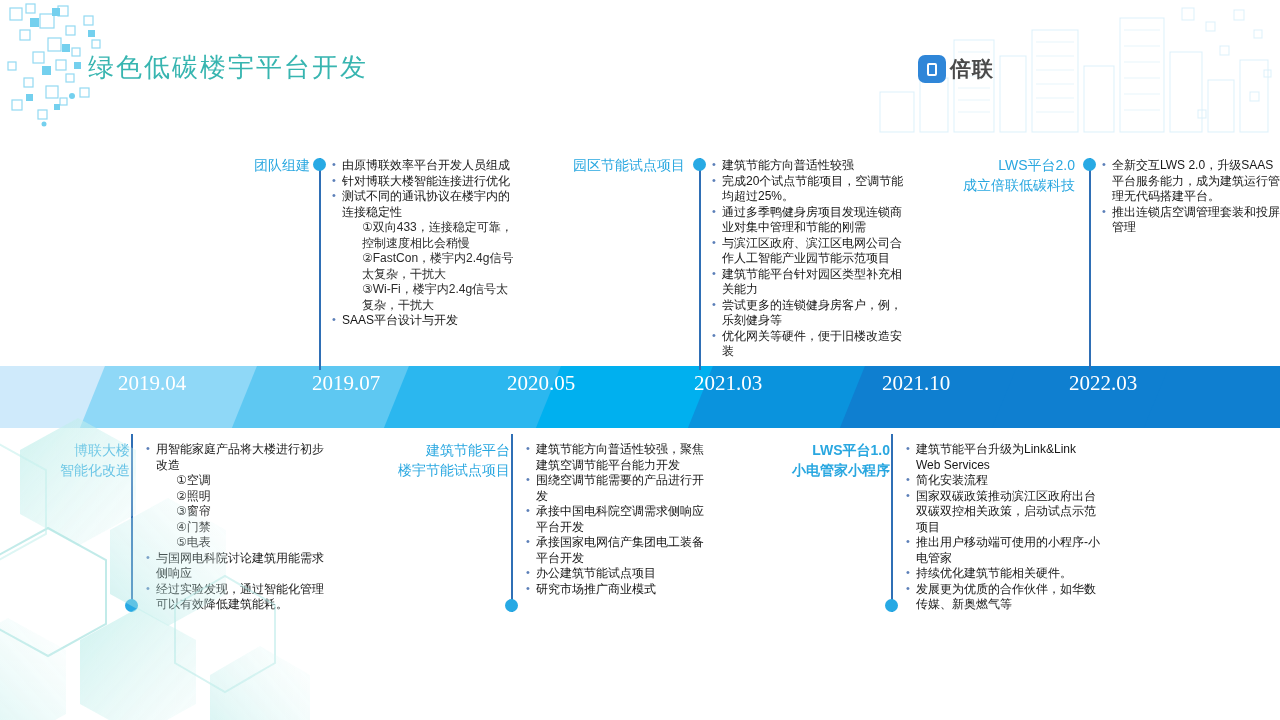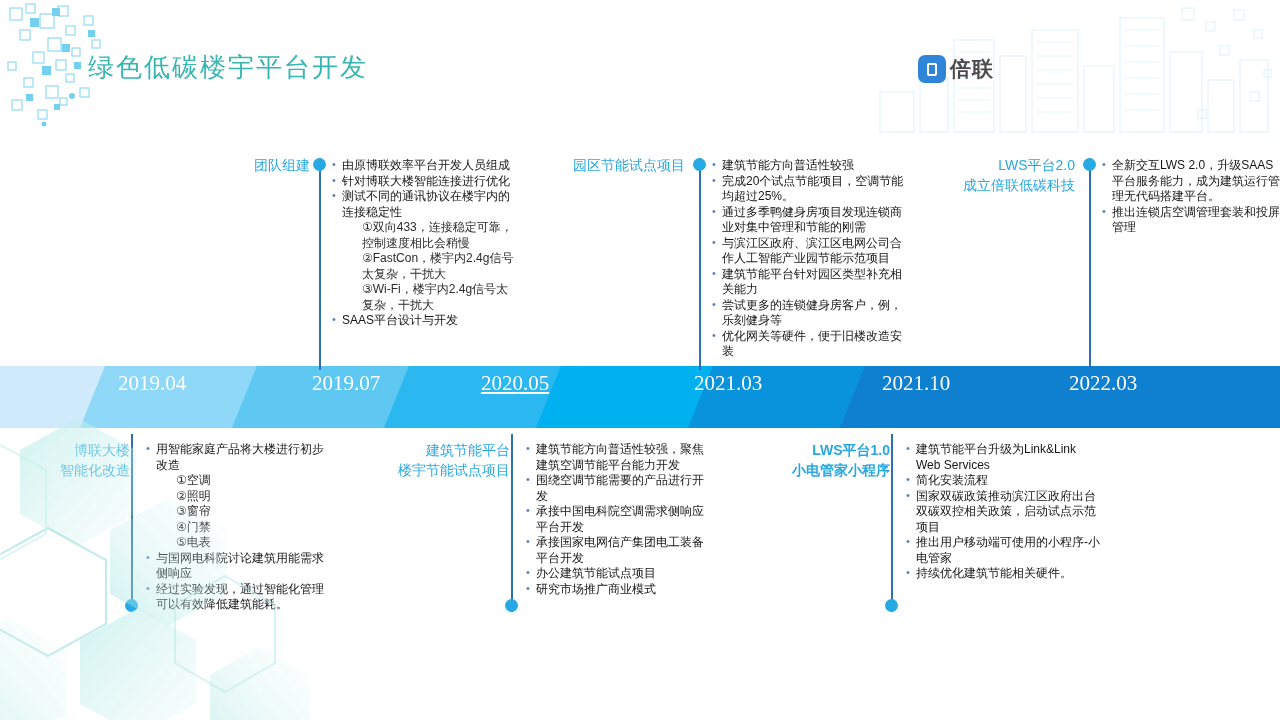--- a/index.html
+++ b/index.html
@@ -210,21 +210,21 @@
       <div class="stripe" style="left: 396px; background: rgb(43, 183, 239);"></div>
       <div class="stripe" style="left: 548px; background: rgb(0, 176, 239);"></div>
       <div class="stripe" style="left: 700px; background: rgb(10, 147, 221);"></div>
       <div class="stripe" style="left: 852px; background: rgb(15, 127, 208);"></div>
       <div class="stripe" style="left: 1004px; background: rgb(15, 127, 208);"></div>
       <div class="stripe" style="left: 1156px; background: rgb(15, 127, 208);"></div>
     </div>
   <div class="dates">
       <div class="date-label" style="left: 108px;">2019.04</div>
       <div class="date-label" style="left: 302px;">2019.07</div>
-      <div class="date-label" style="left: 471px; text-decoration: underline;">2020.05</div>
+      <div class="date-label" style="left: 497px;">2020.05</div>
       <div class="date-label" style="left: 684px;">2021.03</div>
       <div class="date-label" style="left: 872px;">2021.10</div>
       <div class="date-label" style="left: 1059px;">2022.03</div>
     </div>
 
   <div id="milestones-top">
       <div class="milestone">
         <div class="ms-head" style="left: 150px; top: 155px; width: 160px;">
           <div>团队组建</div>
         </div>
@@ -325,20 +325,21 @@
           <div class="ms-line"></div>
           <div class="ms-dot bottom"></div>
         </div>
         <div class="ms-body" style="left: 905px; top: 442px; width: 195px;">
           <ul>
             <li>建筑节能平台升级为Link&amp;Link Web Services</li>
             <li>简化安装流程</li>
             <li>国家双碳政策推动滨江区政府出台双碳双控相关政策，启动试点示范项目</li>
             <li>推出用户移动端可使用的小程序-小电管家</li>
             <li>持续优化建筑节能相关硬件。</li>
+            <li>发展更为优质的合作伙伴，如华数传媒、新奥燃气等</li>
           </ul>
         </div>
       </div>
     </div>
 
   <svg class="deco" id="deco-hexes" viewBox="0 0 420 330">
     <defs>
       <linearGradient id="hg1" x1="0" y1="0" x2="1" y2="1">
         <stop offset="0%" stop-color="#b8ece8" stop-opacity=".75"></stop>
         <stop offset="100%" stop-color="#ddf6f4" stop-opacity=".2"></stop>

